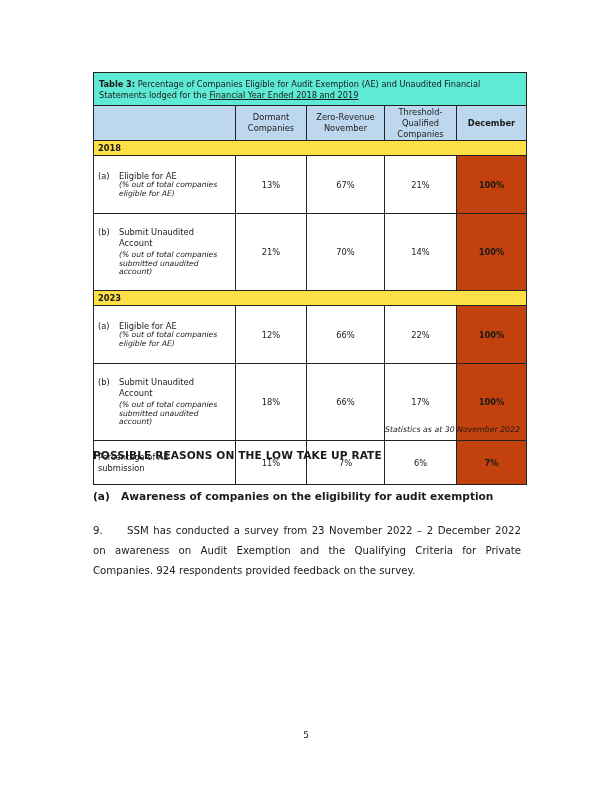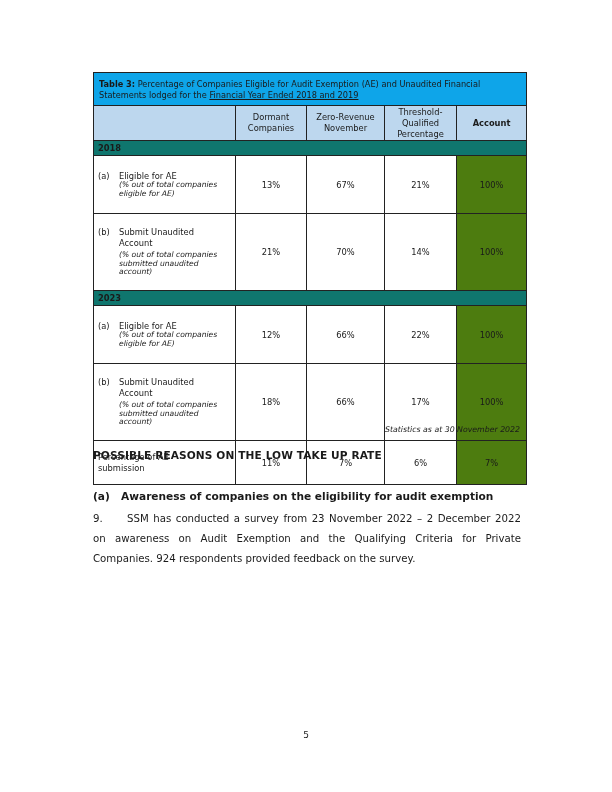--- a/index.html
+++ b/index.html
@@ -1,38 +1,38 @@
 <!DOCTYPE html>
 <html><head>
   <meta charset="utf-8">
   <style>
     html, body { margin: 0; padding: 0; }
     body { width: 612px; height: 792px; background: #ffffff; position: relative; overflow: hidden; color: #1a1a1a; font-family: "DejaVu Sans", sans-serif; }
     .table-wrap { position: absolute; left: 93px; top: 72px; width: 433px; }
     table { border-collapse: collapse; width: 433px; table-layout: fixed; font-size: 8.3px; }
     td, th { border: 1px solid #222; padding: 0 4px; vertical-align: middle; }
-    .caption { background: #0ea5e9; font-size: 8.2px; line-height: 11px; padding: 6px 5px 4px 5px; height: 21px; text-align: left; font-weight: normal; }
+    .caption { background: #5eead4; font-size: 8.2px; line-height: 11px; padding: 6px 5px 4px 5px; height: 21px; text-align: left; font-weight: normal; }
     .caption b { font-weight: bold; }
     .caption u { text-decoration: underline; }
     .hdr td { background: #bdd7ee; text-align: center; line-height: 11px; height: 34px; font-size: 8.3px; }
     .hdr .overall { font-weight: bold; }
-    .year td { background: #0f766e; font-weight: bold; height: 14px; line-height: 14px; }
+    .year td { background: #fde047; font-weight: bold; height: 14px; line-height: 14px; }
     .num { text-align: center; }
-    .ov { background: #4d7c0f; text-align: center; font-weight: normal; }
+    .ov { background: #c2410c; text-align: center; font-weight: bold; }
     .lbl { line-height: 10.5px; padding: 10px 4px; }
     .lbl .tag { display: inline-block; width: 21px; }
     .lbl i { font-size: 7.6px; line-height: 8.5px; display: block; padding-left: 21px; }
     .r-a td { height: 37px; }
     .r-b td { height: 56px; }
     .r-p td { height: 23px; }
     .stat { position: absolute; right: 92px; top: 425px; font-size: 7.8px; font-style: italic; text-align: right; }
     .h1 { position: absolute; left: 93px; top: 449px; font-size: 10.6px; font-weight: bold; letter-spacing: 0.1px; }
     .h2 { position: absolute; left: 93px; top: 490px; font-size: 10.6px; font-weight: bold; }
     .h2 .tag { display: inline-block; width: 28px; }
-    .para { position: absolute; left: 93px; top: 509px; width: 428px; font-size: 10.2px; line-height: 20px; text-align: justify; }
+    .para { position: absolute; left: 93px; top: 521px; width: 428px; font-size: 10.2px; line-height: 20px; text-align: justify; }
     .para .num9 { display: inline-block; width: 34px; }
     .pageno { position: absolute; left: 0; width: 612px; text-align: center; top: 730px; font-size: 9px; }
   </style>
 </head>
 <body>
 
 <div class="table-wrap">
   <table>
     <colgroup>
       <col style="width:142px">
@@ -42,22 +42,22 @@
         <col style="width:70px">
     </colgroup>
     <tbody>
         <tr>
       <th colspan="5" class="caption"><b>Table 3:</b><span> Percentage of Companies Eligible for Audit Exemption (AE) and Unaudited Financial Statements lodged for the </span><u>Financial Year Ended 2018 and 2019</u></th>
     </tr>
     <tr class="hdr">
       <td></td>
       <td>Dormant Companies</td>
       <td>Zero-Revenue November</td>
-      <td>Threshold-Qualified Percentage</td>
-      <td class="overall">Account</td>
+      <td>Threshold-Qualified Companies</td>
+      <td class="overall">December</td>
     </tr>
 
     <tr class="year">
           <td colspan="5">2018</td>
         </tr>
     <tr class="r-a">
       <td class="lbl"><span class="tag">(a)</span><span>Eligible for AE</span><i>(% out of total companies eligible for AE)</i></td>
       <td class="num">13%</td>
       <td class="num">67%</td>
       <td class="num">21%</td>

